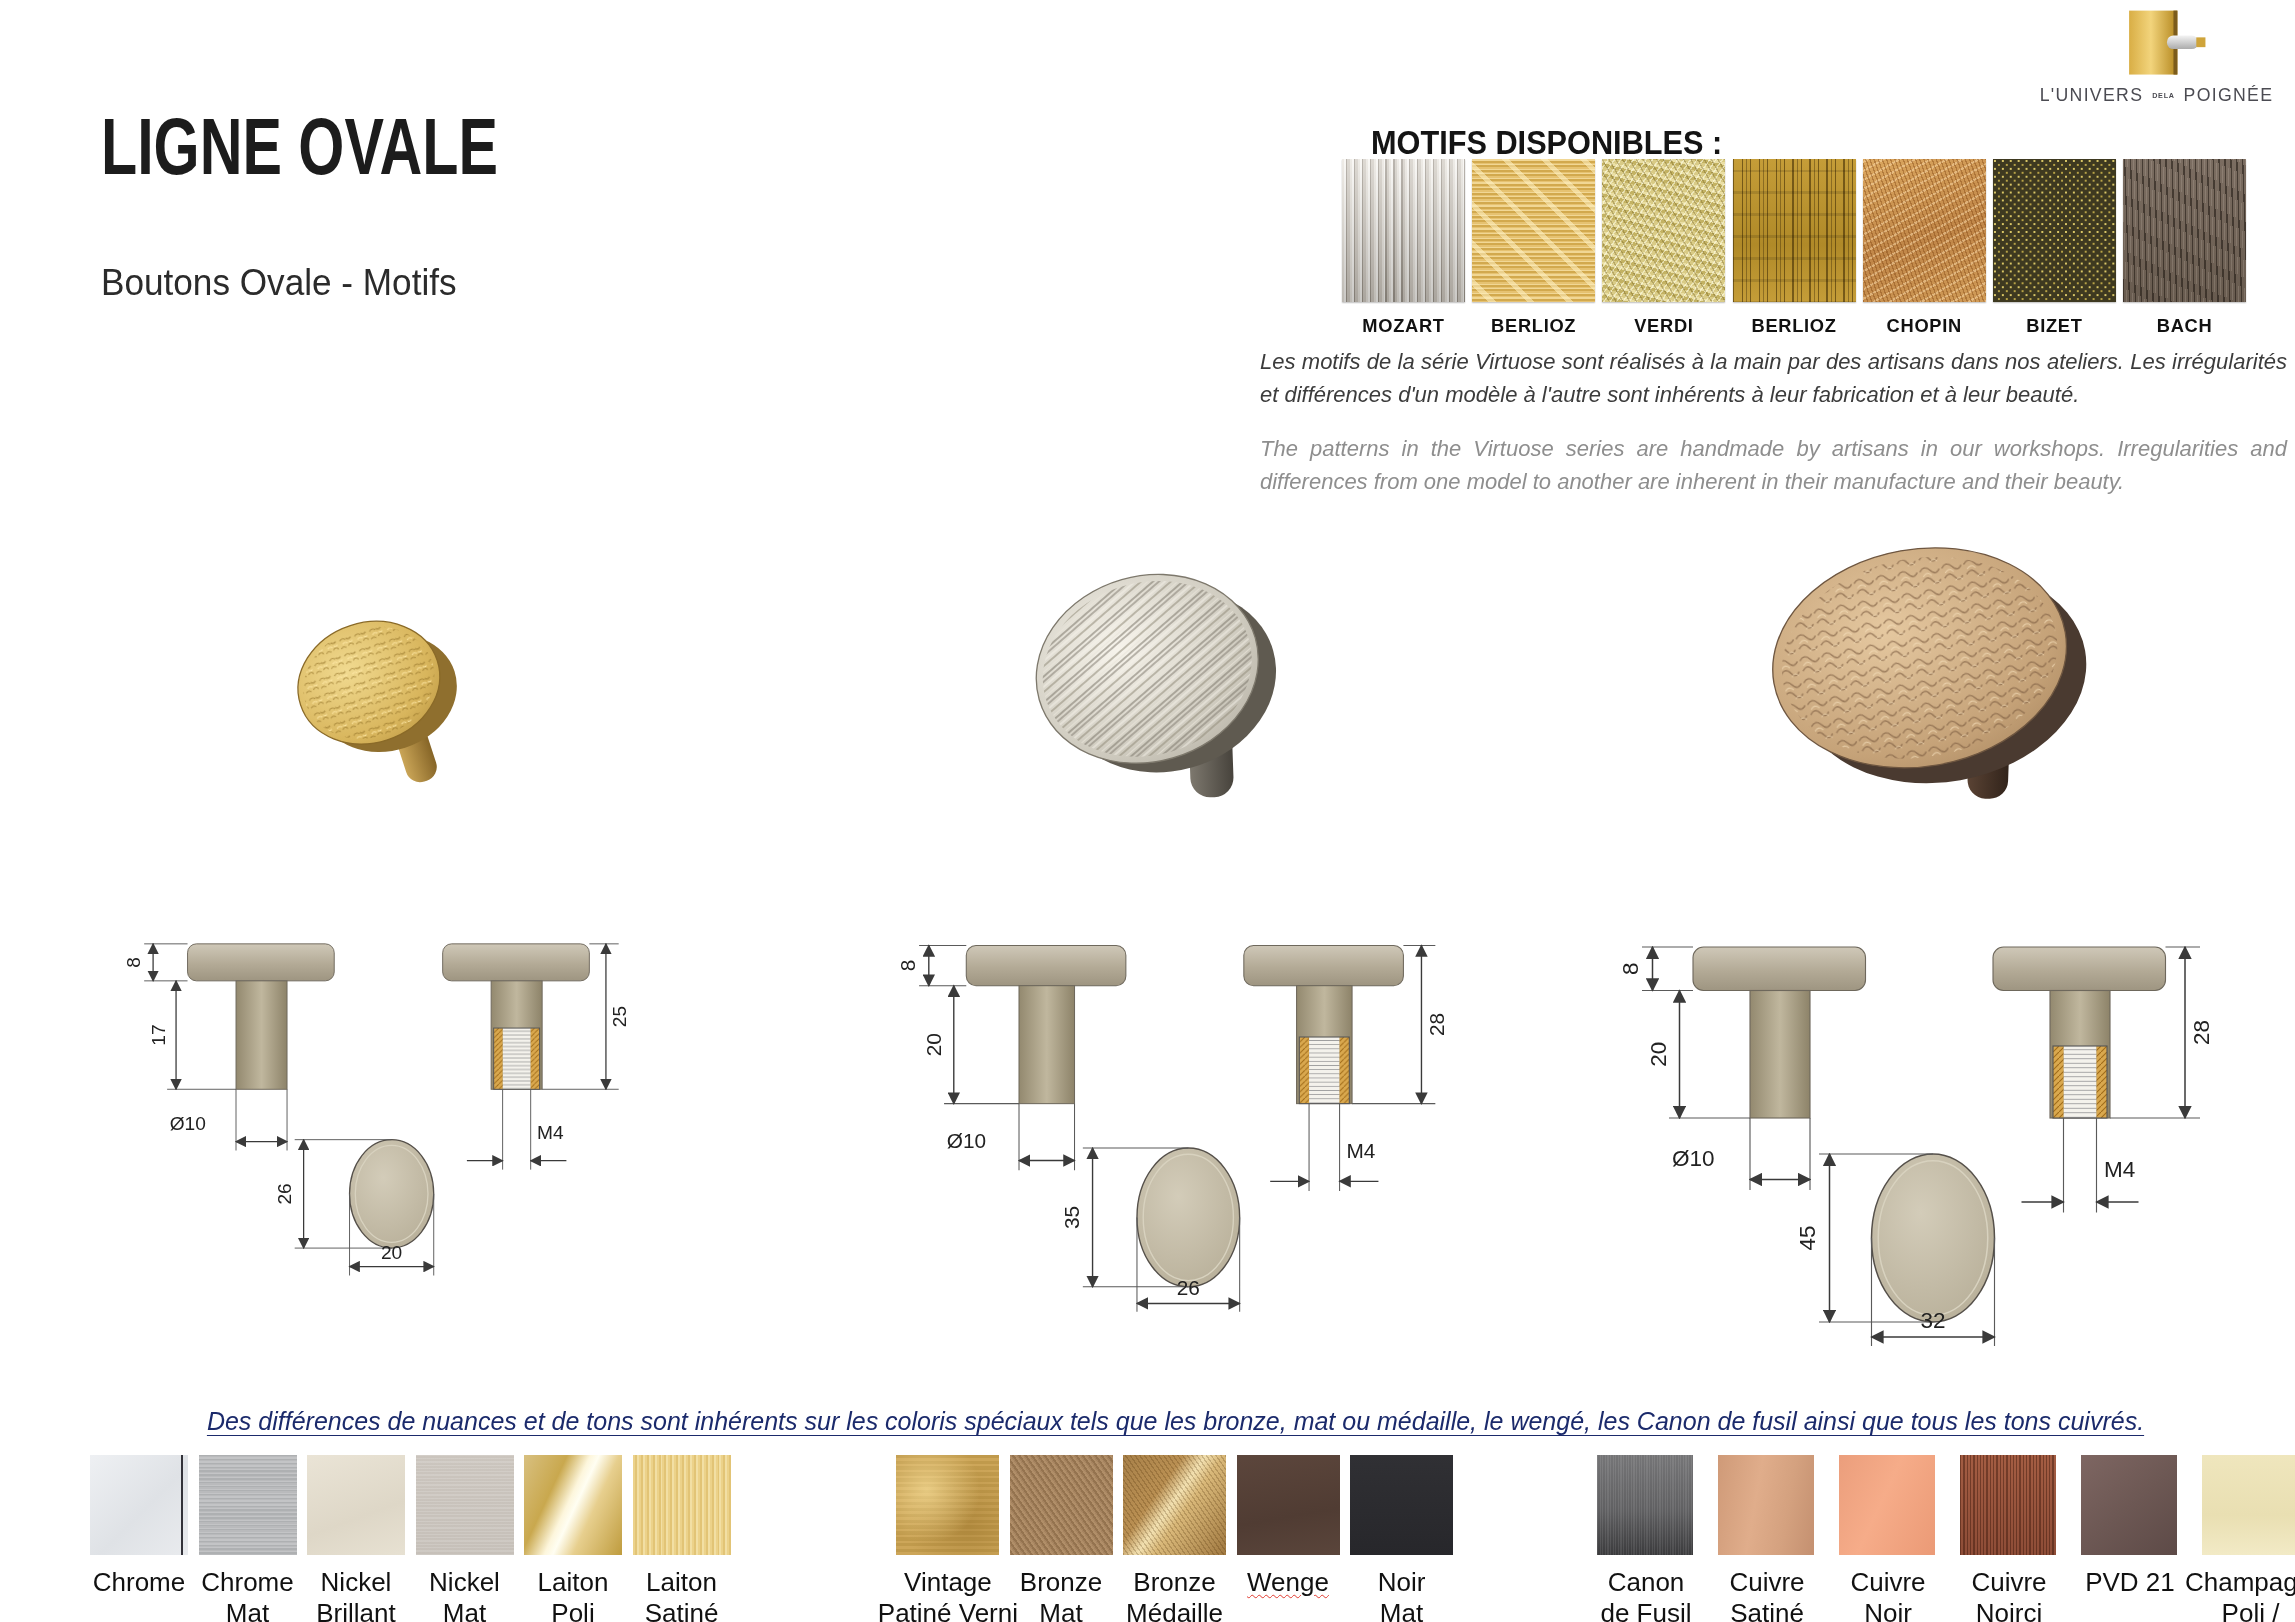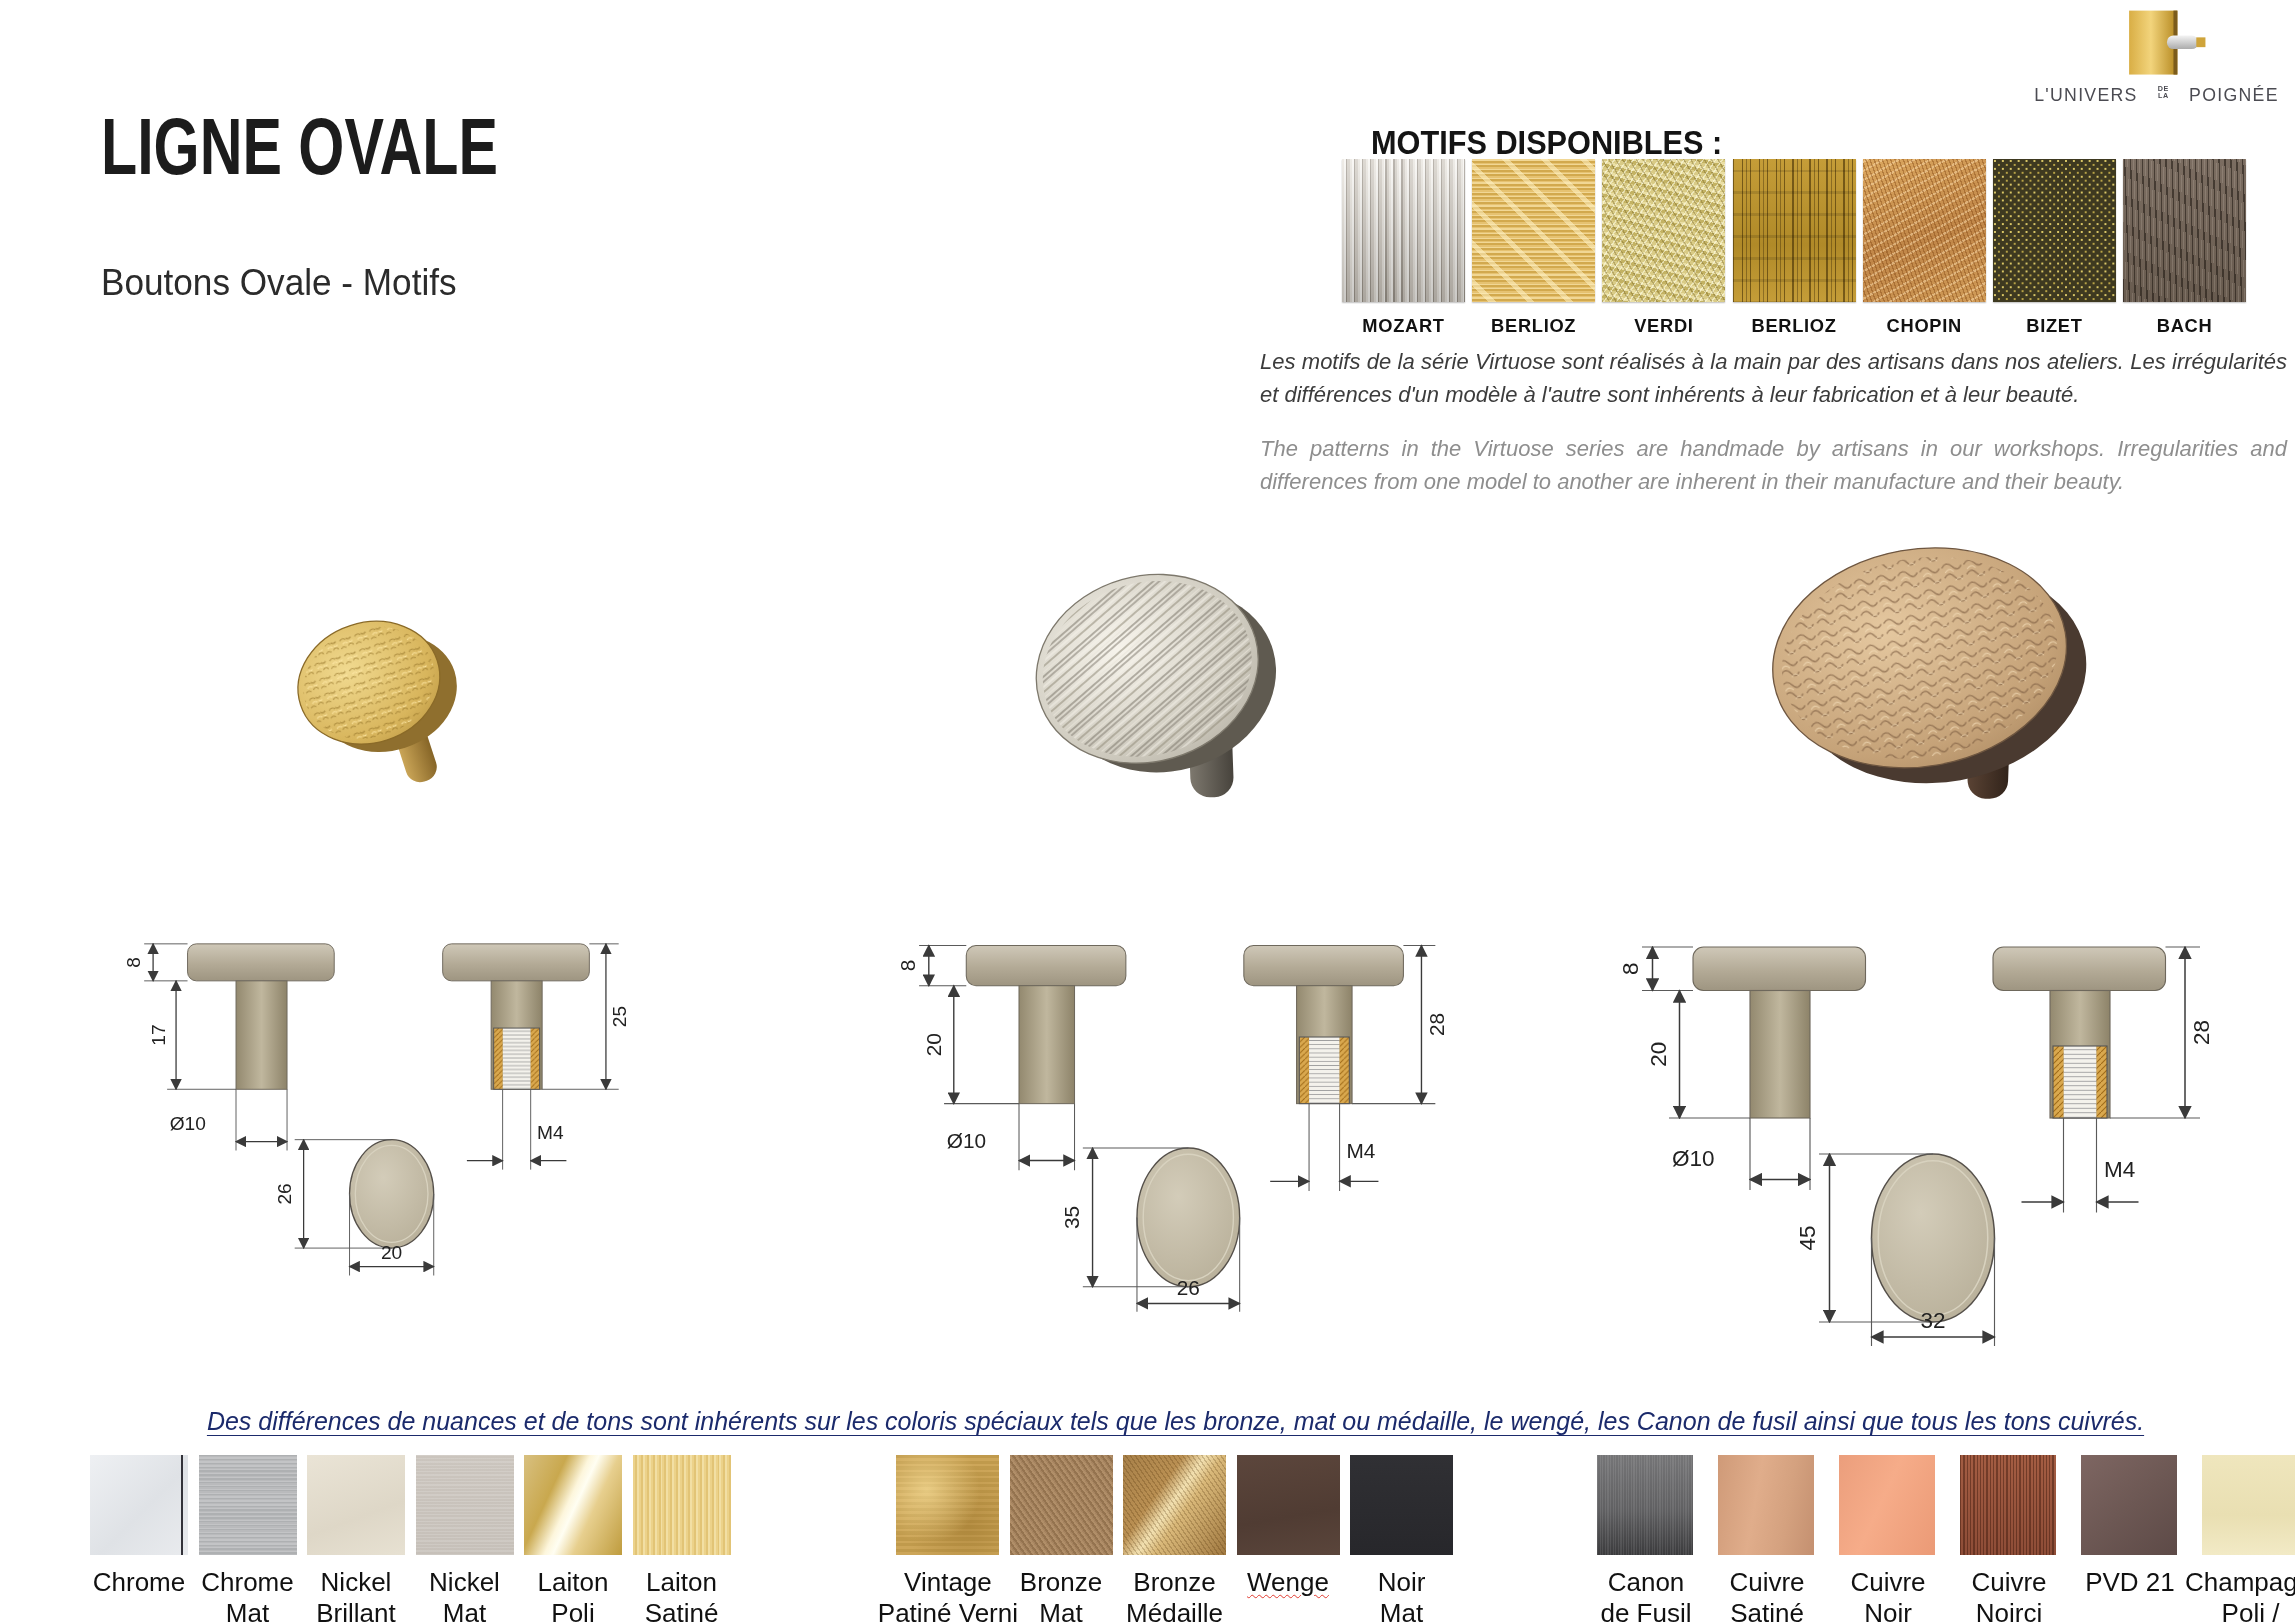--- a/index.html
+++ b/index.html
@@ -7,23 +7,23 @@
         font-family:"Liberation Sans",sans-serif;overflow:hidden;color:#1c1c1c;}
 
   
   .title{position:absolute;left:101px;top:47px;font-size:80px;font-weight:600;
          letter-spacing:0;white-space:nowrap;transform:scaleX(.74);transform-origin:left top;color:#1c1c1c;}
   .subtitle{position:absolute;left:101px;top:262px;font-size:37px;font-weight:400;color:#2b2b2b;
          transform:scaleX(.95);transform-origin:left top;white-space:nowrap;}
 
   .brand{position:absolute;left:2019px;top:7.9px;width:275px;text-align:center;}
   .brand svg{display:block;margin:0 auto;}
-  .brand-name{display:flex;align-items:flex-start;justify-content:center;gap:20px;
+  .brand-name{display:flex;align-items:center;justify-content:center;gap:9px;
          font-size:17.7px;letter-spacing:1.3px;color:#4b4b52;font-weight:400;white-space:nowrap;}
-  .brand-name .dela{display:inline-flex;flex-direction:column;font-size:7.2px;letter-spacing:0.7px;
+  .brand-name .dela{display:inline-flex;flex-direction:row;font-size:7.2px;letter-spacing:0.7px;
          line-height:1.05;font-weight:700;}
 
   
   .motifs-heading{position:absolute;left:1371px;top:97px;font-size:33px;font-weight:600;color:#141414;
          transform:scaleX(.93);transform-origin:left top;white-space:nowrap;}
   .motif-strip{position:absolute;left:1330px;top:159px;display:flex;gap:7.2px;margin-left:12px;}
   .motif{width:123px;margin:0;}
   .motif-swatch{width:100%;height:143px;box-shadow:0 0.7px 1.3px rgba(0,0,0,.25);}
   .motif figcaption{margin-top:13px;text-align:center;font-size:18.3px;font-weight:700;
          letter-spacing:0.7px;color:#111;}

